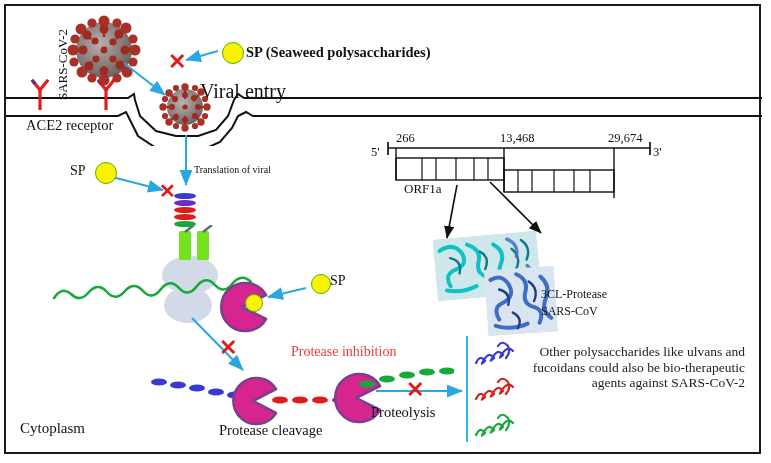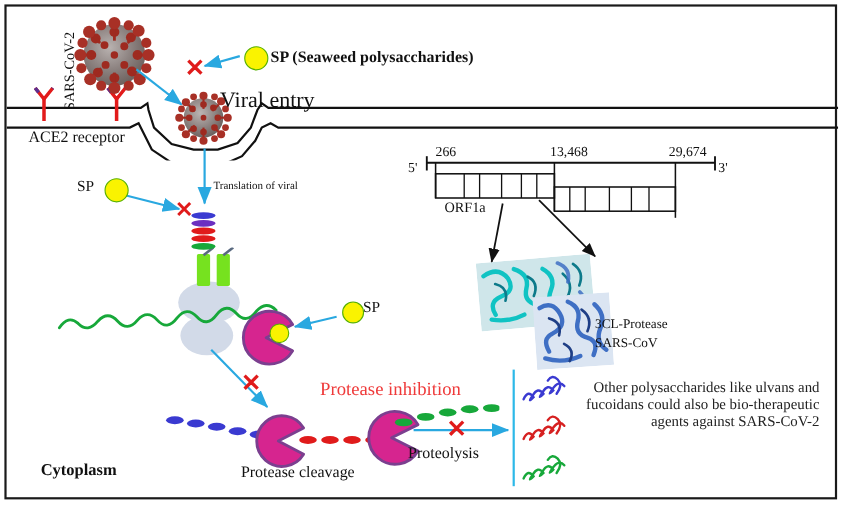--- a/index.html
+++ b/index.html
@@ -37,24 +37,24 @@
     transform-origin:0 0;
     transform:rotate(-90deg);
     white-space:nowrap;
   }
   .t-translation{font-size:10px;}
   .t-sp-small{font-size:14px;}
   .t-genome-num{font-size:12.5px;}
   .t-prime{font-size:12.5px;}
   .t-orf{font-size:13px;}
   .t-3cl{font-size:12px;}
-  .t-inhibition{font-size:17px;color:#ef3a3a;}
+  .t-inhibition{font-size:14px;color:#ef3a3a;}
   .t-cleavage{font-size:14.5px;}
   .t-proteolysis{font-size:14.5px;}
-  .t-cytoplasm{font-size:15px;font-weight:bold;margin-left:17px;}
+  .t-cytoplasm{font-size:15px;font-weight:normal;}
   .t-para{font-size:13.5px;width:214px;color:#222;}
 
   
   .membrane svg{display:block;}
 
   
   .virion{position:absolute;}
   .virion svg{display:block;overflow:visible;}
 
   

